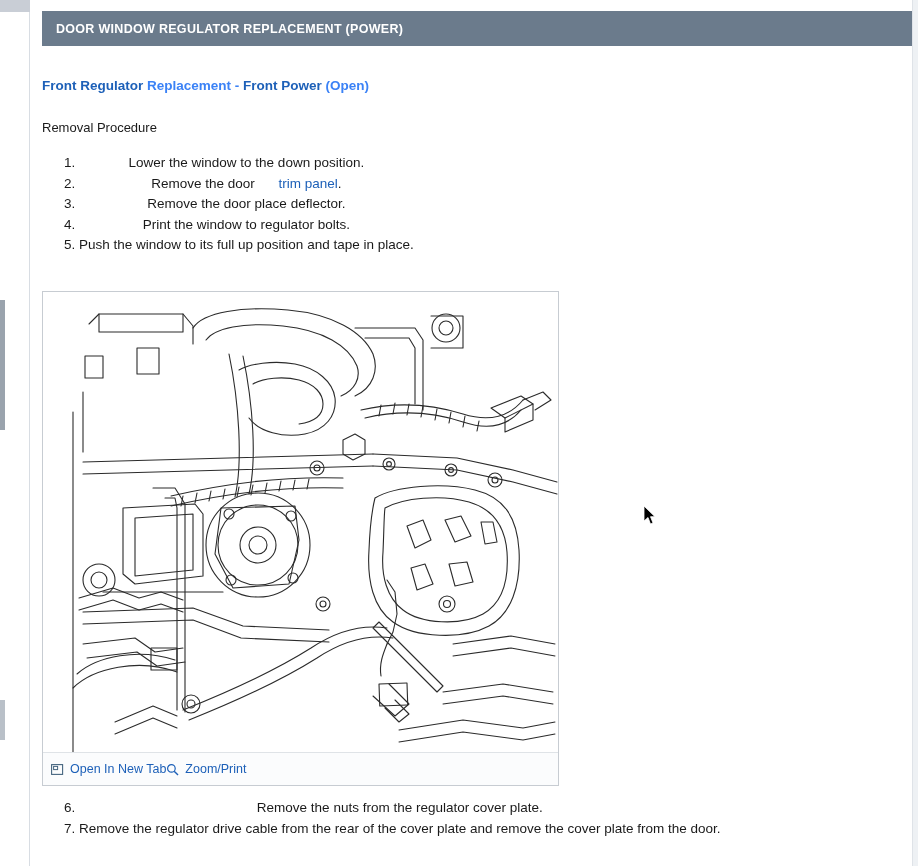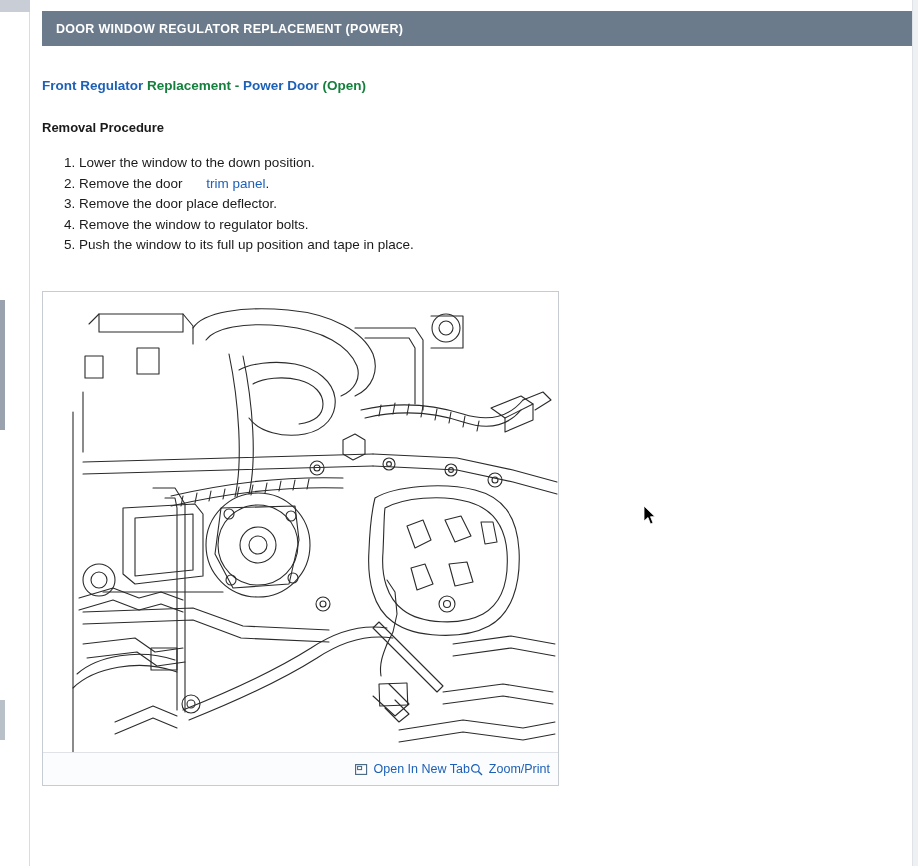--- a/index.html
+++ b/index.html
@@ -79,42 +79,42 @@
 
   
   .doc-title {
     position: absolute;
     left: 11px; top: 70px;
     font-size: 13.5px;
     color: #222;
     font-weight: bold;
   }
   .doc-title .lnk { color: #1d60b8; }
-  .doc-title .plain { color: #15803d; }
+  .doc-title .plain { color: #3b82f6; }
 
   .subhead {
     position: absolute;
     left: 11px; top: 112px;
     font-size: 13px;
-    font-weight: bold;
+    font-weight: normal;
     color: #1a1a1a;
   }
 
   ol.steps {
     position: absolute;
     left: 14px;
     margin: 0;
     padding-left: 34px;
     font-size: 13.5px;
     color: #1a1a1a;
     line-height: 20px;
   }
   ol.steps-first { top: 145px; }
   ol.steps-second { top: 790px; }
-  ol.steps li { margin: 0 0 0.5px 0; }
+  ol.steps li { margin: 0 0 0.5px 0; text-align: center; }
   ol.steps a, ol.steps .lnk { color: #1d60b8; text-decoration: none; margin-left: 20px; }
 
   
   .figure {
     position: absolute;
     left: 11px; top: 283px;
     width: 517px; height: 495px;
     border: 1px solid #c7ccd2;
     background: #ffffff;
   }
@@ -126,21 +126,21 @@
     background: #ffffff;
   }
   .figure-toolbar {
     position: absolute;
     left: 0; bottom: 0;
     width: 515px; height: 31px;
     border-top: 1px solid #dfe3e7;
     background: #fbfcfd;
     display: flex;
     align-items: center;
-    justify-content: flex-end;
+    justify-content: flex-start;
     padding: 16px 8px;
     font-size: 12.5px;
   }
   .tb-btn {
     display: flex;
     align-items: center;
     gap: 6px;
     color: #1d60b8;
     cursor: pointer;
     white-space: nowrap;
@@ -183,30 +183,30 @@
   <div class="top-edge"></div>
   <div class="right-gutter"></div>
 
   <div class="content">
 
     <div class="section-header">
       <span>DOOR WINDOW REGULATOR REPLACEMENT (POWER)</span>
     </div>
 
     <div class="doc-title">
-      <span class="lnk">Front Regulator</span><span class="plain"> Replacement - </span><span class="lnk">Power Door</span><span class="plain"> (Open)</span>
+      <span class="lnk">Front Regulator</span><span class="plain"> Replacement - </span><span class="lnk">Front Power</span><span class="plain"> (Open)</span>
     </div>
 
     <div class="subhead">Removal Procedure</div>
 
     <ol class="steps steps-first">
       <li><span>Lower the window to the down position.</span></li>
       <li><span>Remove the door </span><span class="lnk">trim panel</span><span>.</span></li>
       <li><span>Remove the door place deflector.</span></li>
-      <li><span>Remove the window to regulator bolts.</span></li>
+      <li><span>Print the window to regulator bolts.</span></li>
       <li><span>Push the window to its full up position and tape in place.</span></li>
     </ol>
 
     <div class="figure">
       <div class="figure-canvas">
         <svg class="svgfig" width="515" height="462" viewBox="0 0 515 462" aria-hidden="true">
 
           <polyline points="46,32 56,22 140,22 150,34 150,52"></polyline>
           <polyline points="56,22 56,40 140,40 140,22"></polyline>
 
@@ -365,20 +365,24 @@
             <svg width="13" height="13" viewBox="0 0 13 13">
               <circle cx="5.4" cy="5.4" r="3.8" fill="none" stroke="#1d60b8" stroke-width="1.2"></circle>
               <line x1="8.2" y1="8.2" x2="12" y2="12" stroke="#1d60b8" stroke-width="1.4"></line>
             </svg>
           </span>
           <span>Zoom/Print</span>
         </div>
       </div>
     </div>
 
+    <ol class="steps steps-second" start="6">
+      <li><span>Remove the nuts from the regulator cover plate.</span></li>
+      <li><span>Remove the regulator drive cable from the rear of the cover plate and remove the cover plate from the door.</span></li>
+    </ol>
 
   </div>
 
   <div class="cursor">
     <svg width="14" height="20" viewBox="0 0 14 20">
       <polygon points="0,0 0,15 4,11.5 6.5,18 9,17 6.5,10.7 11,10.7" fill="#000000" stroke="#ffffff" stroke-width="0.8"></polygon>
     </svg>
   </div>
 
 </div>

